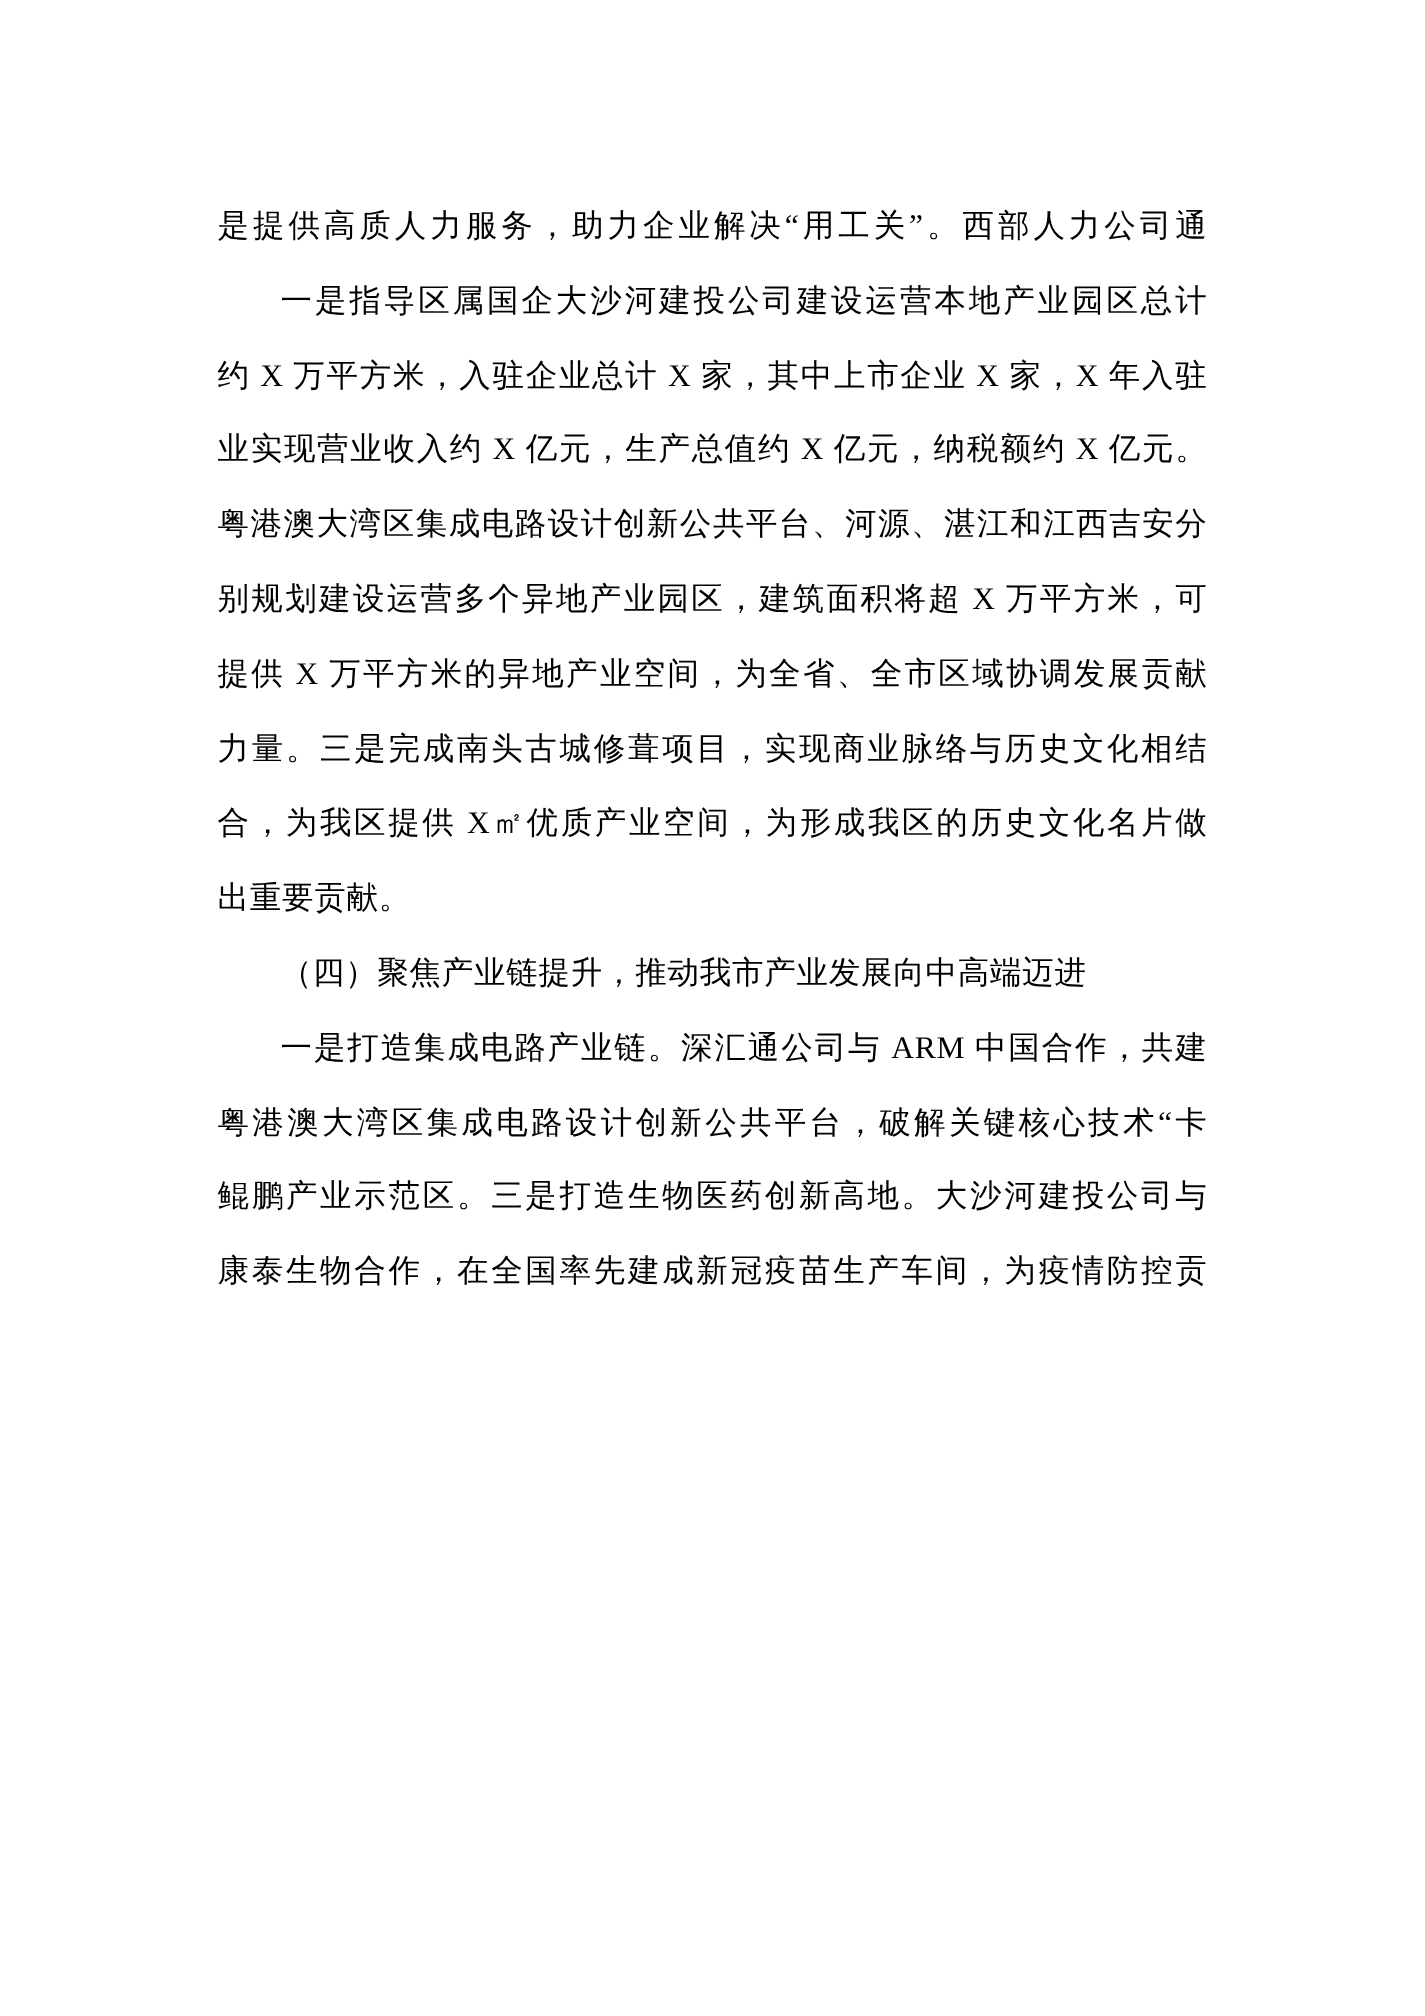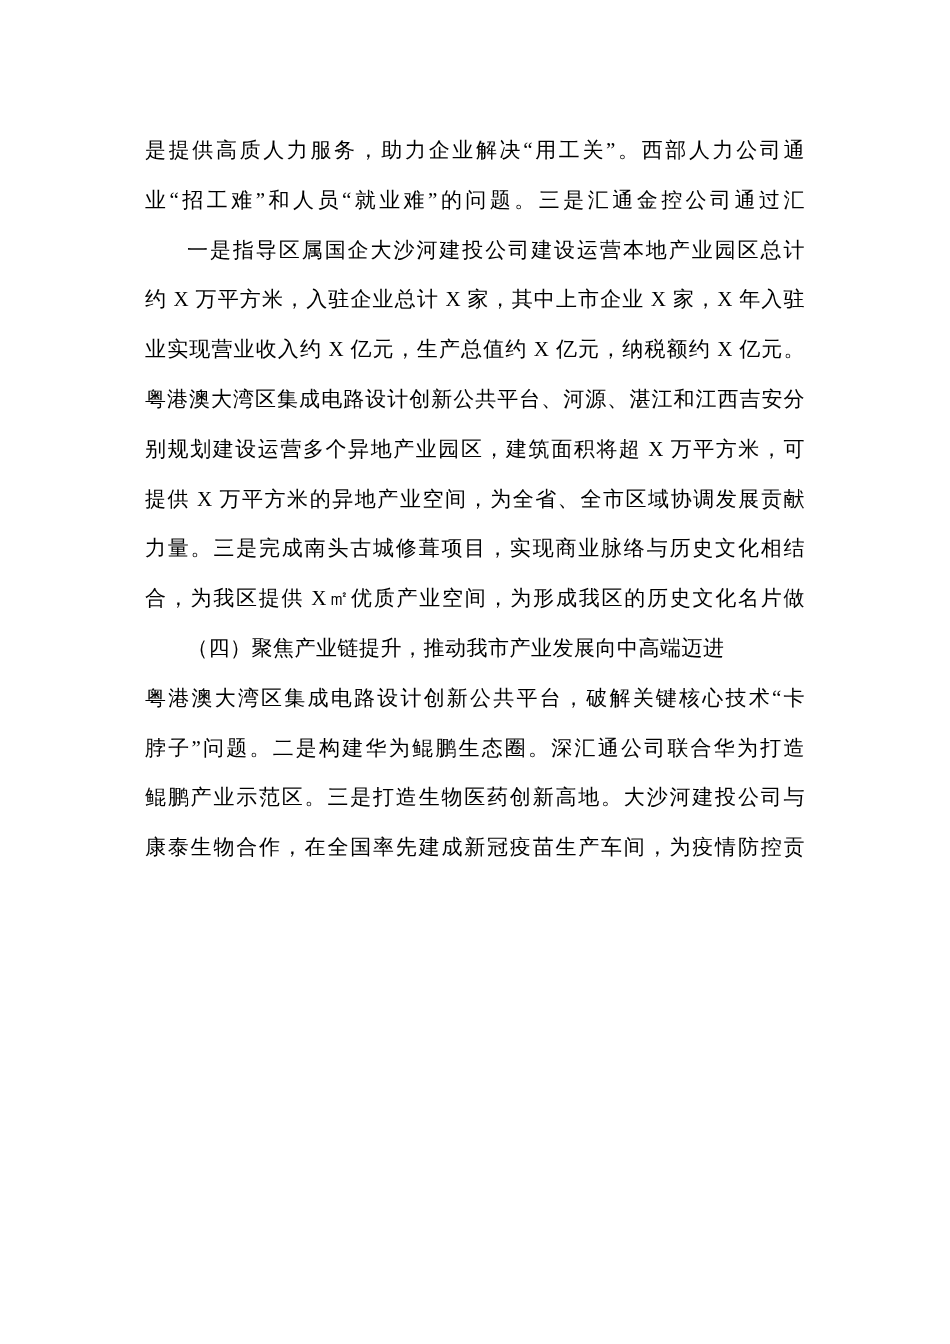--- a/index.html
+++ b/index.html
@@ -45,28 +45,28 @@
   .line.indent {
     text-indent: 2em;
   }
 </style>
 </head>
 <body>
 
 <div class="page">
   <div class="text-block" id="text-block">
       <div class="line justify">是提供高质人力服务，助力企业解决“用工关”。西部人力公司通</div>
-      <div class="line justify">业“招工难”和人员“就业难”的问题。三是汇通金控公司通过汇</div>
       <div class="line justify indent">一是指导区属国企大沙河建投公司建设运营本地产业园区总计</div>
       <div class="line justify">约 X 万平方米，入驻企业总计 X 家，其中上市企业 X 家，X 年入驻企</div>
       <div class="line justify">业实现营业收入约 X 亿元，生产总值约 X 亿元，纳税额约 X 亿元。</div>
       <div class="line justify">粤港澳大湾区集成电路设计创新公共平台、河源、湛江和江西吉安分</div>
       <div class="line justify">别规划建设运营多个异地产业园区，建筑面积将超 X 万平方米，可</div>
       <div class="line justify">提供 X 万平方米的异地产业空间，为全省、全市区域协调发展贡献</div>
       <div class="line justify">力量。三是完成南头古城修葺项目，实现商业脉络与历史文化相结</div>
       <div class="line justify">合，为我区提供 X㎡优质产业空间，为形成我区的历史文化名片做</div>
+      <div class="line">出重要贡献。</div>
       <div class="line indent">（四）聚焦产业链提升，推动我市产业发展向中高端迈进</div>
+      <div class="line justify indent">一是打造集成电路产业链。深汇通公司与 ARM 中国合作，共建</div>
       <div class="line justify">粤港澳大湾区集成电路设计创新公共平台，破解关键核心技术“卡</div>
-      <div class="line justify">脖子”问题。二是构建华为鲲鹏生态圈。深汇通公司联合华为打造</div>
       <div class="line justify">鲲鹏产业示范区。三是打造生物医药创新高地。大沙河建投公司与</div>
       <div class="line justify">康泰生物合作，在全国率先建成新冠疫苗生产车间，为疫情防控贡</div>
     </div>
 </div>
 
 </body></html>

